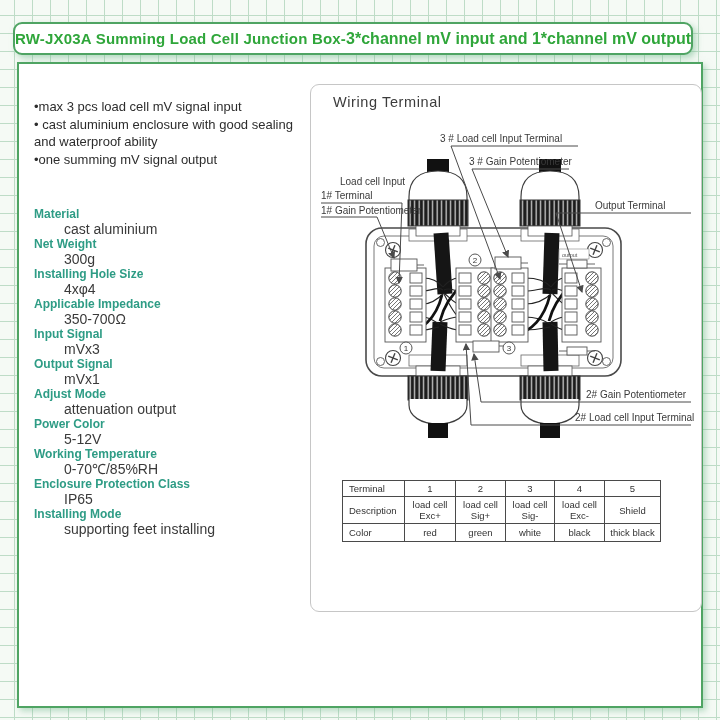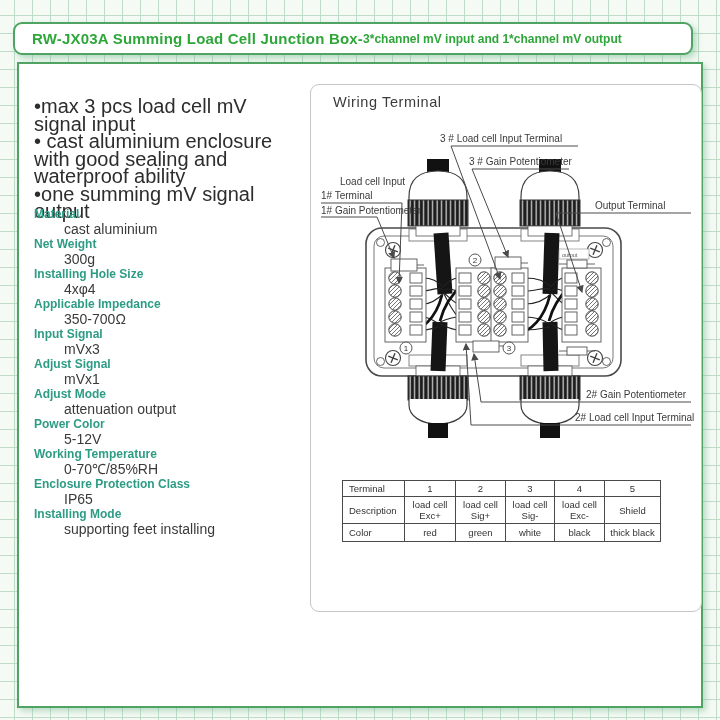--- a/index.html
+++ b/index.html
@@ -11,31 +11,31 @@
     background-image:
       linear-gradient(#bedcc7 1px, transparent 1px),
       linear-gradient(90deg, #bedcc7 1px, transparent 1px);
     background-size:18px 18px;
     background-position:-4px -3px;
   }
   .title-bar {
     position:absolute; left:13px; top:22px; width:680px; height:33px;
     background:#fff; border:2px solid #4fa463; border-radius:9px;
     box-shadow:3px 3px 6px rgba(120,190,145,.55);
-    display:flex; align-items:center; padding-left:17px; white-space:nowrap;
+    display:flex; align-items:center; white-space:nowrap;
   }
   .title-main { font-size:15px; font-weight:bold; color:#2fa63a; letter-spacing:.2px; }
-  .title-sub  { font-size:12px; font-weight:bold; color:#2fa63a; }
+  .title-sub  { font-size:16px; font-weight:bold; color:#2fa63a; }
   .main-panel {
     position:absolute; left:17px; top:62px; width:686px; height:646px;
     background:#fff; border:2px solid #4fa463;
     box-shadow:3px 3px 6px rgba(120,190,145,.5);
   }
   .features { position:absolute; left:15px; top:34px; width:268px;
-    font-size:20px; line-height:17.5px; color:#2d2d2d; }
+    font-size:13px; line-height:17.5px; color:#2d2d2d; }
   .specs { position:absolute; left:15px; top:143px; width:270px; }
   .spec-label { font-size:12px; font-weight:bold;
     color:#2e9c85; line-height:14px; }
   .spec-value { font-size:14px; color:#3a3a3a; line-height:16px; padding-left:30px; }
   .wiring-panel {
     position:absolute; left:291px; top:20px; width:392px; height:528px;
     border:1px solid #c6c6c6; border-radius:9px; background:#fff;
   }
   .diagram-svg { position:absolute; left:0; top:0; }
   .dg-title { font-size:14.5px; letter-spacing:.6px; fill:#3c3c3c; }
@@ -76,21 +76,21 @@
     <div class="spec-label">Material</div>
     <div class="spec-value">cast aluminium</div>
     <div class="spec-label">Net Weight</div>
     <div class="spec-value">300g</div>
     <div class="spec-label">Installing Hole Size</div>
     <div class="spec-value">4xφ4</div>
     <div class="spec-label">Applicable Impedance</div>
     <div class="spec-value">350-700Ω</div>
     <div class="spec-label">Input Signal</div>
     <div class="spec-value">mVx3</div>
-    <div class="spec-label">Adjust Signal</div>
+    <div class="spec-label">Output Signal</div>
     <div class="spec-value">mVx1</div>
     <div class="spec-label">Adjust Mode</div>
     <div class="spec-value">attenuation output</div>
     <div class="spec-label">Power Color</div>
     <div class="spec-value">5-12V</div>
     <div class="spec-label">Working Temperature</div>
     <div class="spec-value">0-70℃/85%RH</div>
     <div class="spec-label">Enclosure Protection Class</div>
     <div class="spec-value">IP65</div>
     <div class="spec-label">Installing Mode</div>

